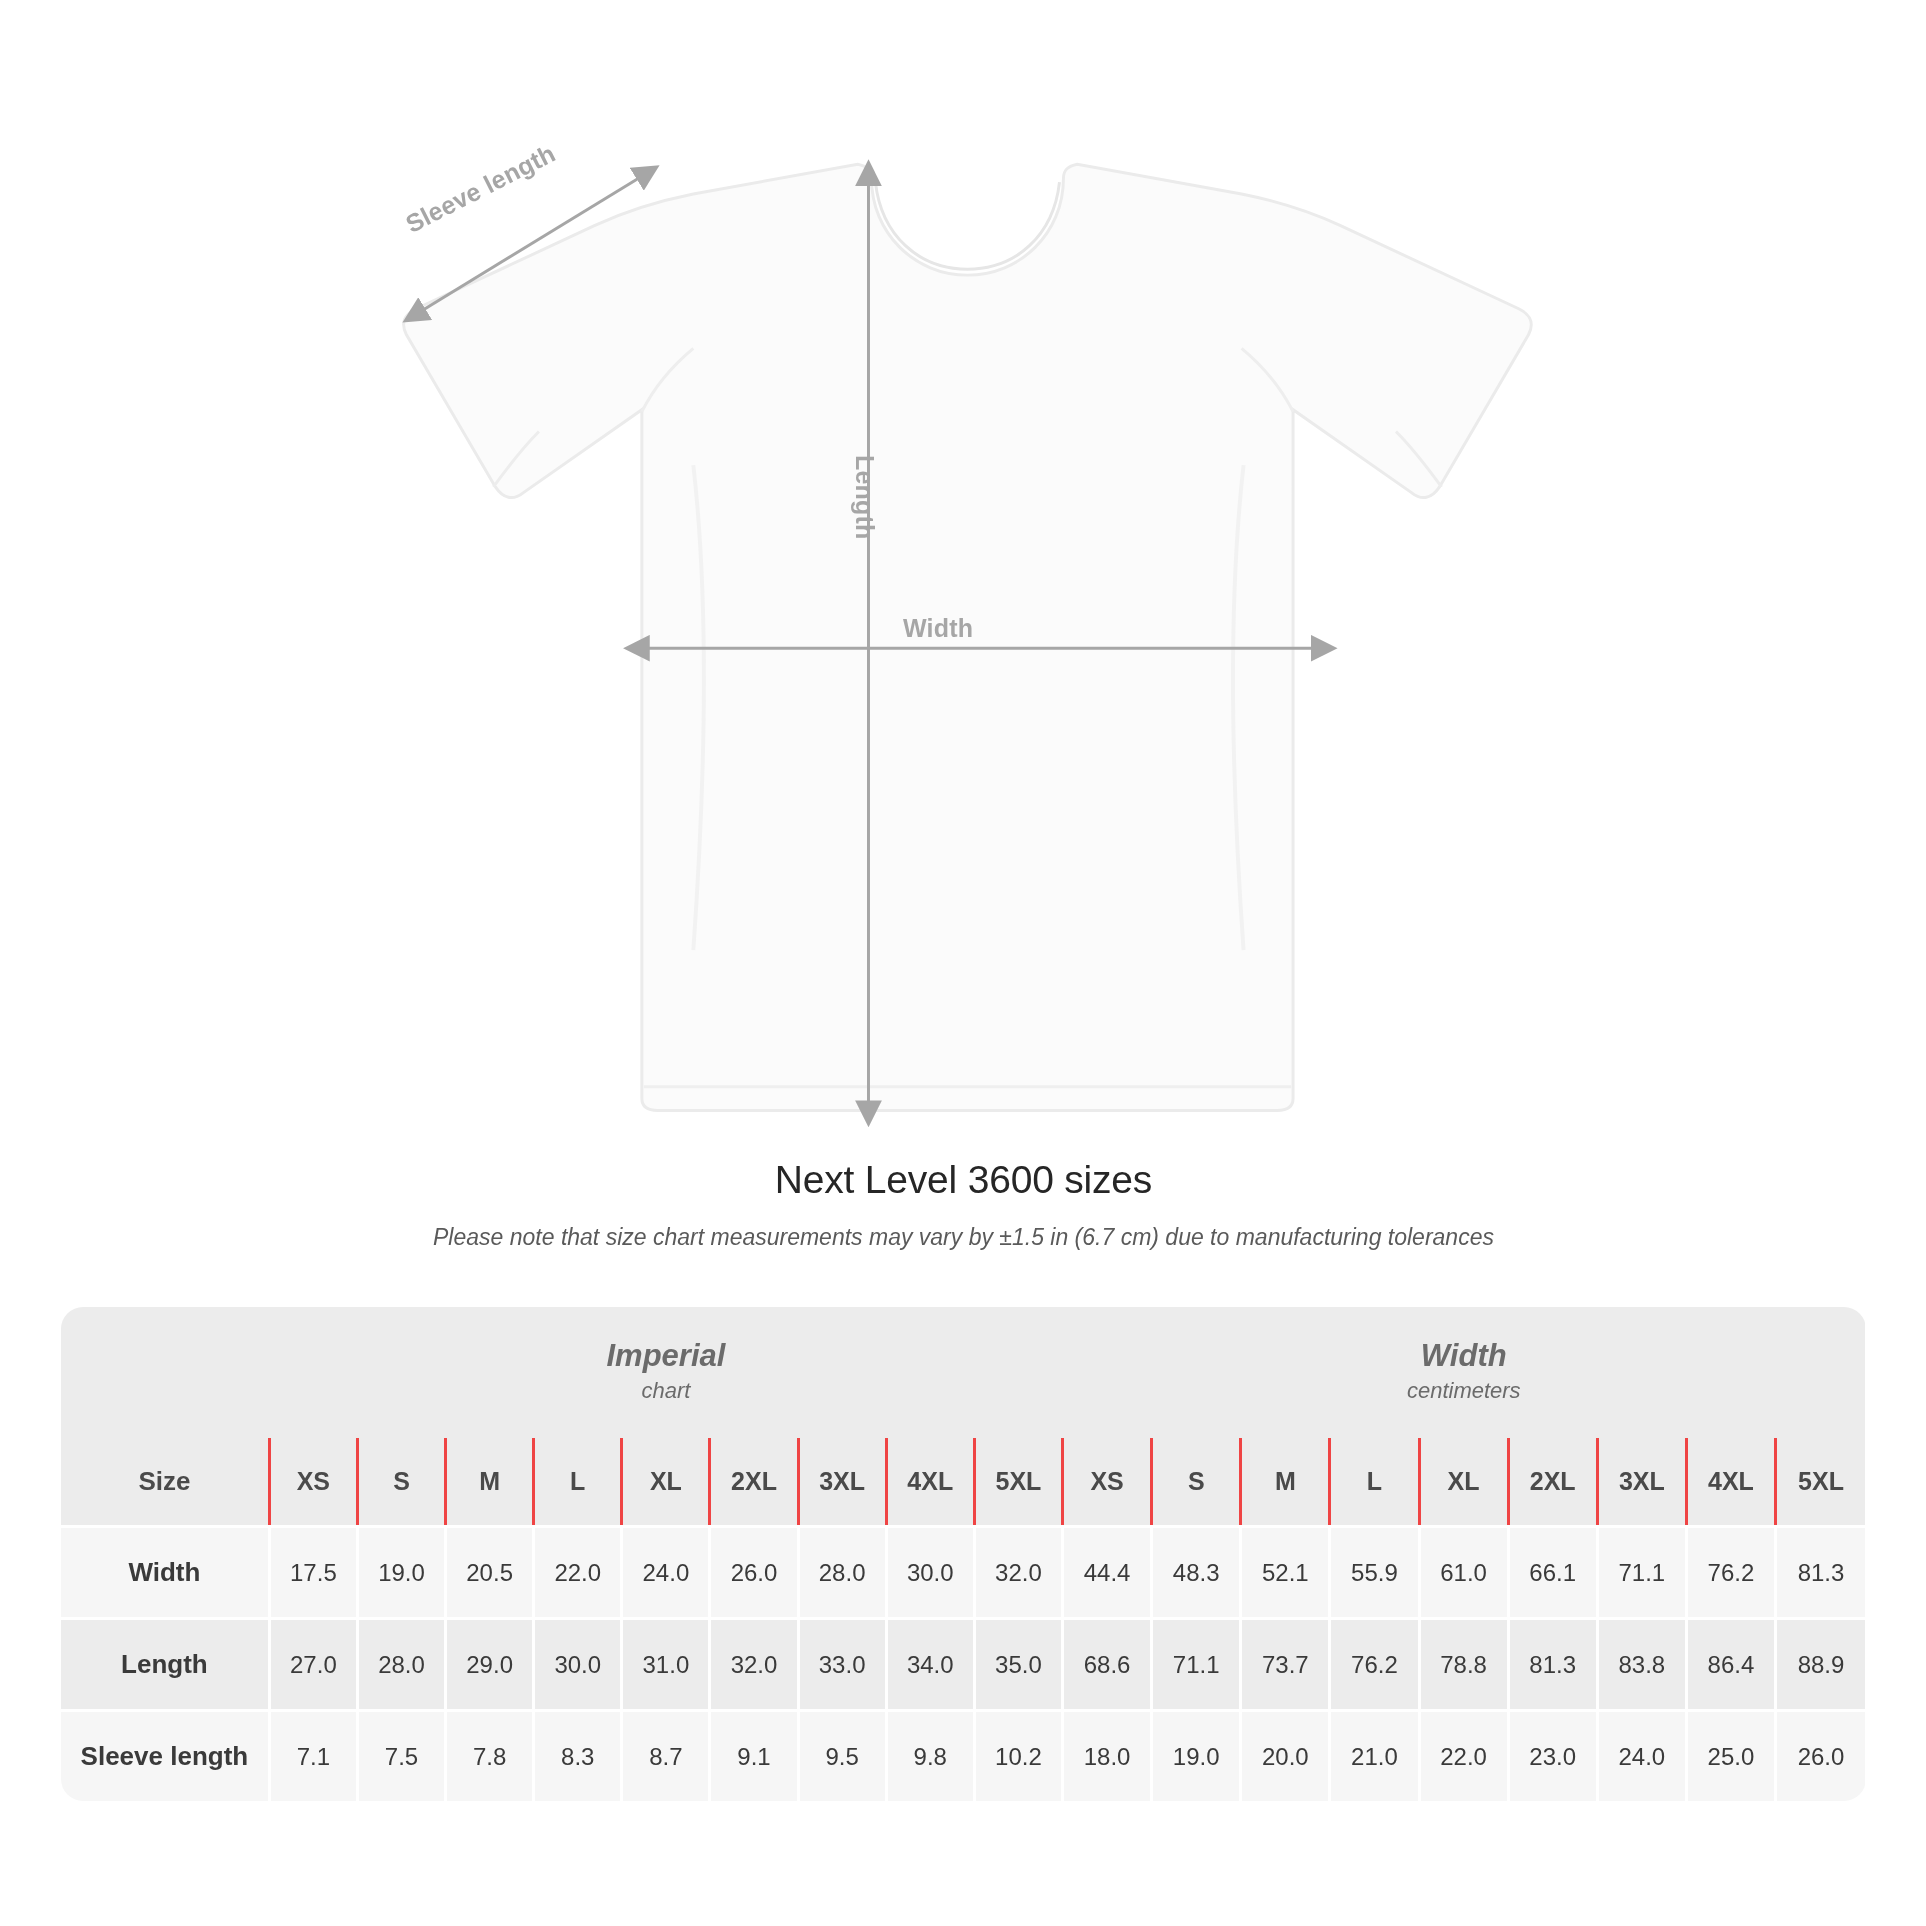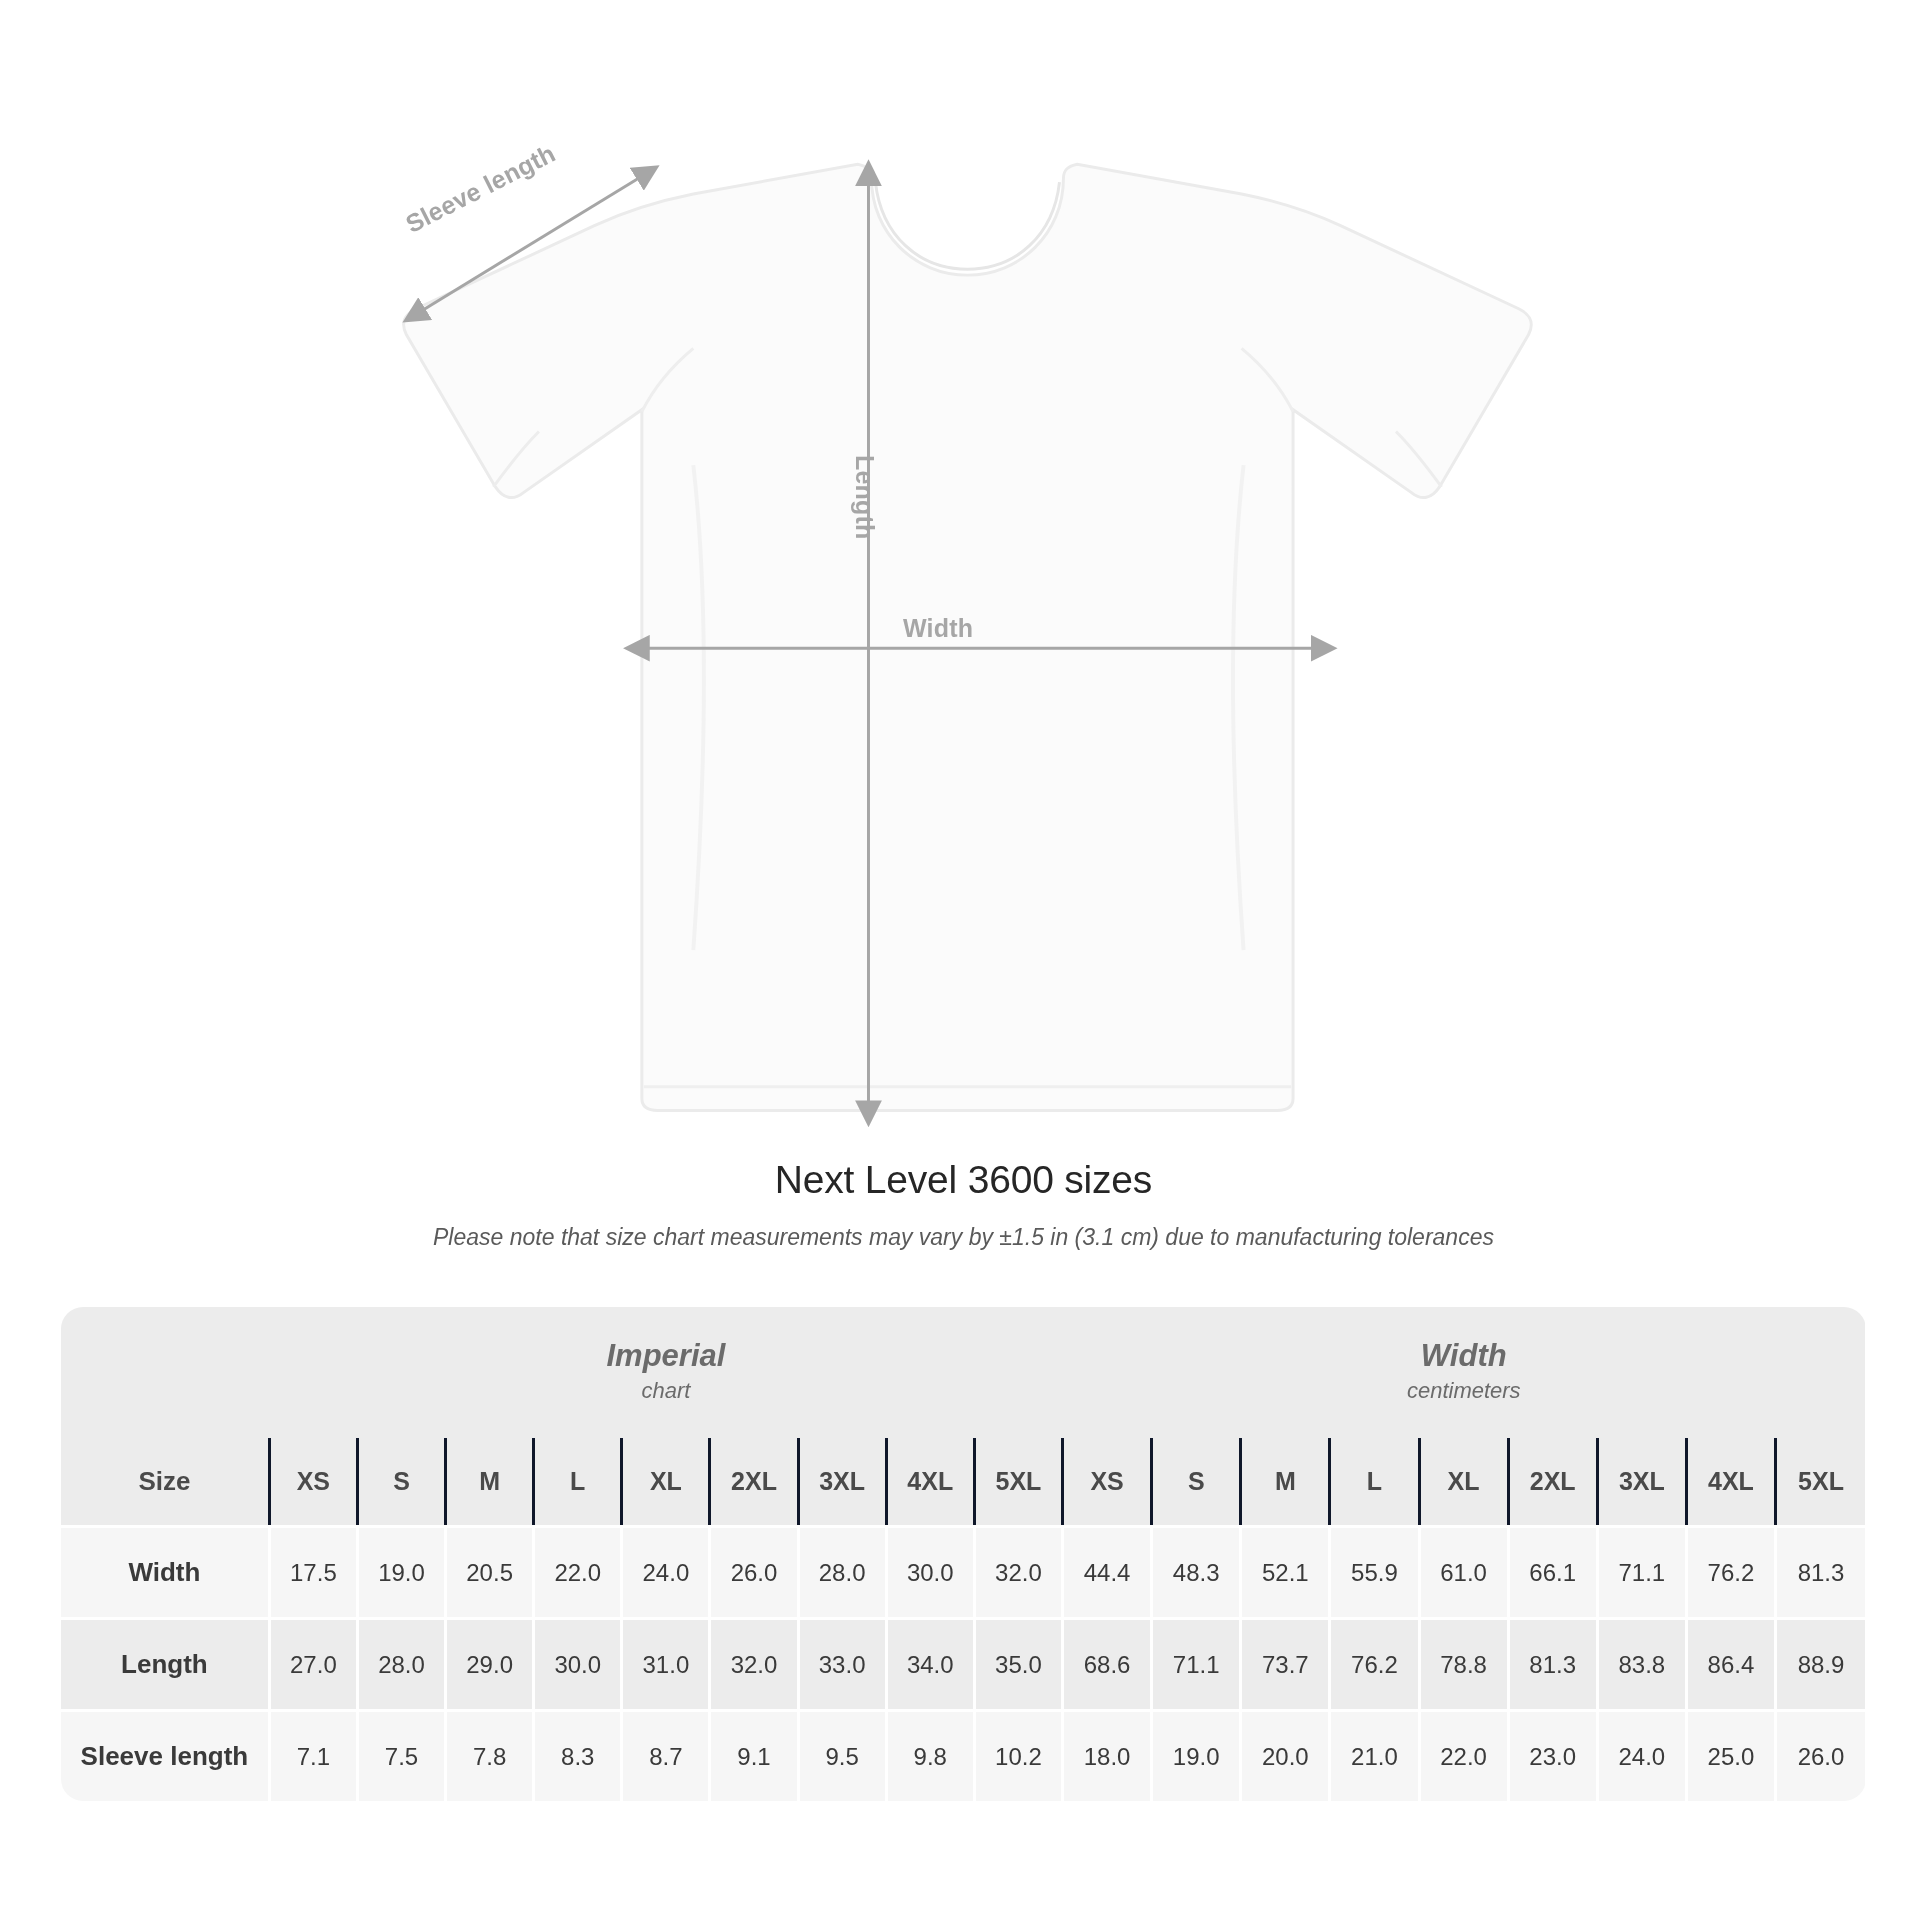--- a/index.html
+++ b/index.html
@@ -115,21 +115,21 @@
   .corner-cell {
     background: #ececec;
   }
   tr.head-row td {
     background: #ececec;
     height: 85px;
     font-weight: bold;
     font-size: 25px;
     color: #4a4a4a;
     border-bottom: 3px solid #ffffff;
-    border-right: 3px solid #0f172a;
+    border-right: 3px solid #ef4444;
   }
   tr.head-row td.label-col {
     font-size: 26px;
   }
   tr.data-row td {
     height: 87px;
     border-bottom: 3px solid #ffffff;
     border-right: 3px solid #ffffff;
   }
   tr.data-row.odd td { background: #ececec; }
@@ -206,21 +206,21 @@
       <line x1="650" y1="655" x2="1330" y2="655" stroke="#a6a6a6" stroke-width="3" marker-start="url(#arrowStart)" marker-end="url(#arrowEnd)"></line>
     </svg>
 
     <div class="dim-label dim-sleeve">Sleeve length</div>
     <div class="dim-label dim-length">Length</div>
     <div class="dim-label dim-width">Width</div>
   </div>
 
   <div class="title-block">
     <h1 class="chart-title">Next Level 3600 sizes</h1>
-    <div class="chart-note">Please note that size chart measurements may vary by ±1.5 in (3.1 cm) due to manufacturing tolerances</div>
+    <div class="chart-note">Please note that size chart measurements may vary by ±1.5 in (6.7 cm) due to manufacturing tolerances</div>
   </div>
 
   <div class="table-wrap">
     <table class="size-table">
       <colgroup>
         <col style="width:208px">
         <col span="9" style="width:88px">
         <col span="9" style="width:89px">
       </colgroup>
       <tbody>

